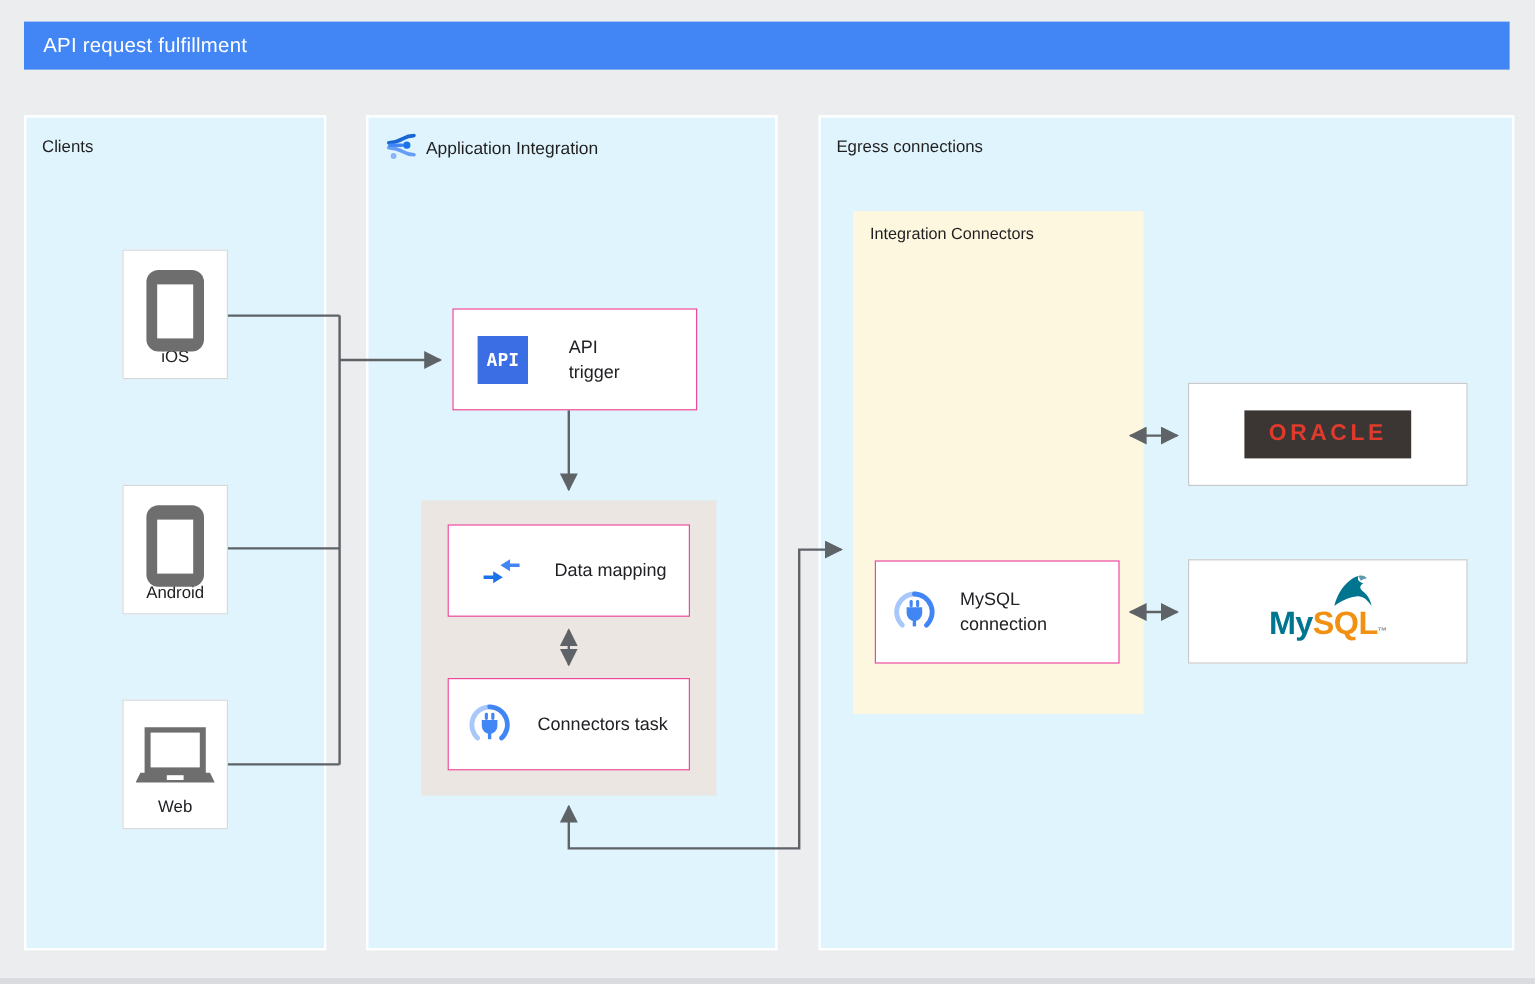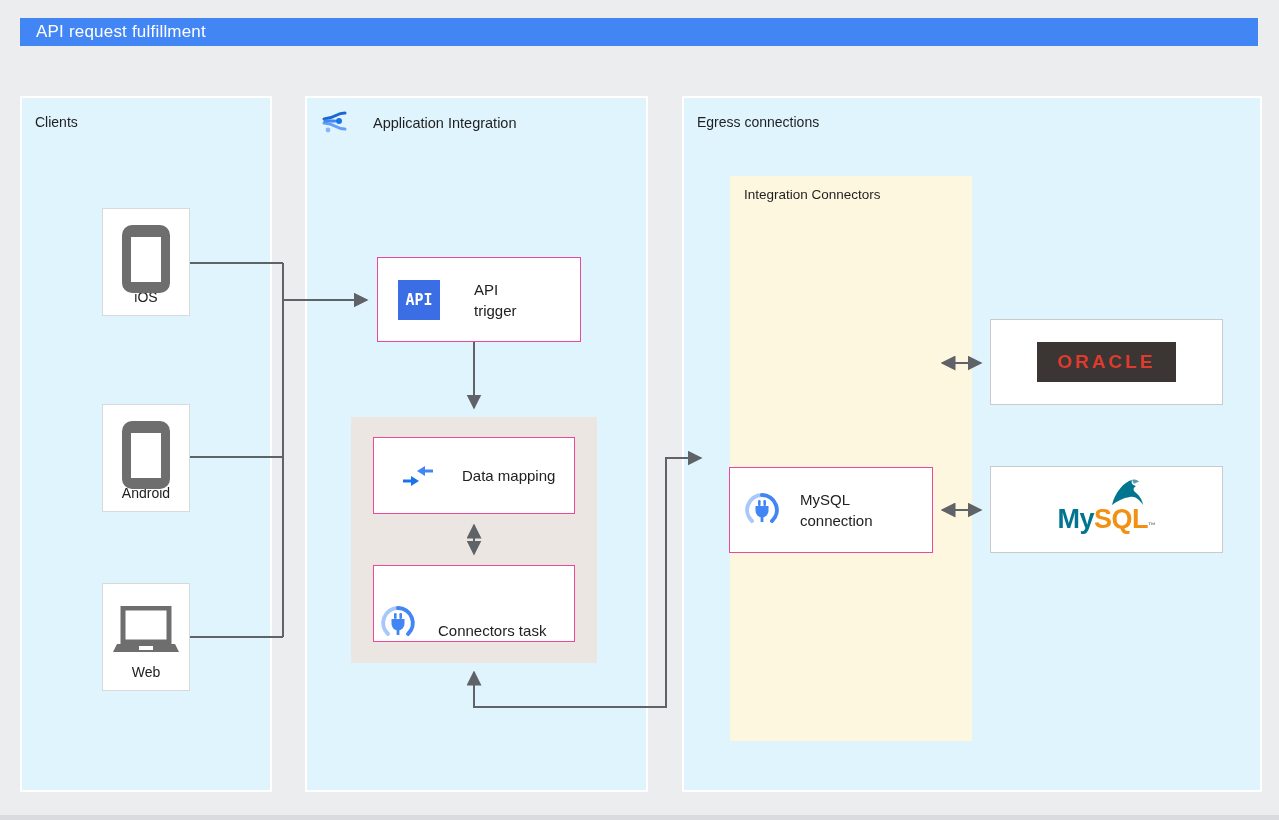--- a/index.html
+++ b/index.html
@@ -1,24 +1,24 @@
 <!DOCTYPE html>
 <html><head>
 <meta charset="utf-8">
 <style>
   html,body{margin:0;padding:0;}
   body{font-family:"Liberation Sans", sans-serif; background:#ebedee; width:1279px; height:820px; overflow:hidden;}
   .canvas{position:relative; width:1279px; height:820px; background:#ebedee;}
-  .titlebar{position:absolute; left:20px; top:18px; width:1238px; height:28px; background:#4285f4;
+  .titlebar{position:absolute; left:20px; top:18px; width:1238px; height:40px; background:#4285f4;
             display:flex; align-items:center; box-sizing:border-box; padding-left:16px;}
   .titlebar .t{color:#ffffff; font-size:17px; letter-spacing:.2px;}
   .bottom-strip{position:absolute; left:0; bottom:0; width:100%; height:5px; background:#d9dbde;}
   .panel{position:absolute; background:#dff4fd; border:2px solid #ffffff; box-sizing:border-box;}
   .panel-label{position:absolute; font-size:14px; color:#1f1f1f;}
-  .panel-head{position:absolute; display:flex; align-items:center; gap:25px;}
+  .panel-head{position:absolute; display:flex; align-items:center; gap:7px;}
   .panel-head .pl{font-size:14.5px; color:#1f1f1f;}
   .card{position:absolute; background:#ffffff; border:1px solid #d8d9da; box-sizing:border-box;
         display:flex; flex-direction:column; align-items:center; justify-content:flex-end;}
   .card .dev-label{font-size:14px; color:#202124; margin-bottom:10px;}
   .card .dev-icon{position:absolute; top:14px; left:50%; transform:translateX(-50%);}
   .node{position:absolute; background:#ffffff; border:1px solid #ec4899; box-sizing:border-box;
         display:flex; align-items:center;}
   .node .node-icon{flex:0 0 auto; display:flex; align-items:center; justify-content:center;}
   .node .node-label{font-size:15px; color:#202124; line-height:1.4; max-width:112px;}
   .group-gray{position:absolute; background:#ece6e2;}
@@ -112,35 +112,35 @@
       <svg width="32" height="24" viewBox="0 0 32 24">
         <path d="M1 17 L10 17" stroke="#1a73e8" stroke-width="3" fill="none"></path>
         <path d="M9 12 L17 17 L9 22 Z" fill="#1a73e8"></path>
         <path d="M31 7 L22 7" stroke="#4285f4" stroke-width="3" fill="none"></path>
         <path d="M23 2 L15 7 L23 12 Z" fill="#4285f4"></path>
       </svg>
     </span>
     <div class="node-label">Data mapping</div>
   </div>
 
-  <div class="node" style="left:373px; top:565px; width:202px; height:77px; padding-left:6px; gap:22px;align-items:flex-end;">
+  <div class="node" style="left:373px; top:565px; width:202px; height:77px; padding-left:16px; gap:22px;">
     <span class="node-icon">
       <svg width="36" height="36" viewBox="0 0 36 36">
         <path d="M18 3 A15 15 0 0 0 8 29" stroke="#a8c7fa" stroke-width="4" fill="none" stroke-linecap="round"></path>
         <path d="M18 3 A15 15 0 0 1 28 29" stroke="#4285f4" stroke-width="4" fill="none" stroke-linecap="round"></path>
         <rect x="14" y="8" width="2.6" height="6" rx="1.2" fill="#4285f4"></rect>
         <rect x="19.4" y="8" width="2.6" height="6" rx="1.2" fill="#4285f4"></rect>
         <path d="M11.5 14 H24.5 V19 A6.5 6.5 0 0 1 11.5 19 Z" fill="#4285f4"></path>
         <rect x="16.6" y="24" width="2.8" height="6" fill="#4285f4"></rect>
       </svg>
     </span>
     <div class="node-label">Connectors task</div>
   </div>
 
-  <div class="group-yellow" style="left:730px; top:176px; width:242px; height:565px;">
+  <div class="group-yellow" style="left:711px; top:176px; width:242px; height:419px;">
     <div class="group-label">Integration Connectors</div>
   </div>
 
 
   <div class="node" style="left:729px; top:467px; width:204px; height:86px; padding-left:14px; gap:20px;">
     <span class="node-icon">
       <svg width="36" height="36" viewBox="0 0 36 36">
         <path d="M18 3 A15 15 0 0 0 8 29" stroke="#a8c7fa" stroke-width="4" fill="none" stroke-linecap="round"></path>
         <path d="M18 3 A15 15 0 0 1 28 29" stroke="#4285f4" stroke-width="4" fill="none" stroke-linecap="round"></path>
         <rect x="14" y="8" width="2.6" height="6" rx="1.2" fill="#4285f4"></rect>

